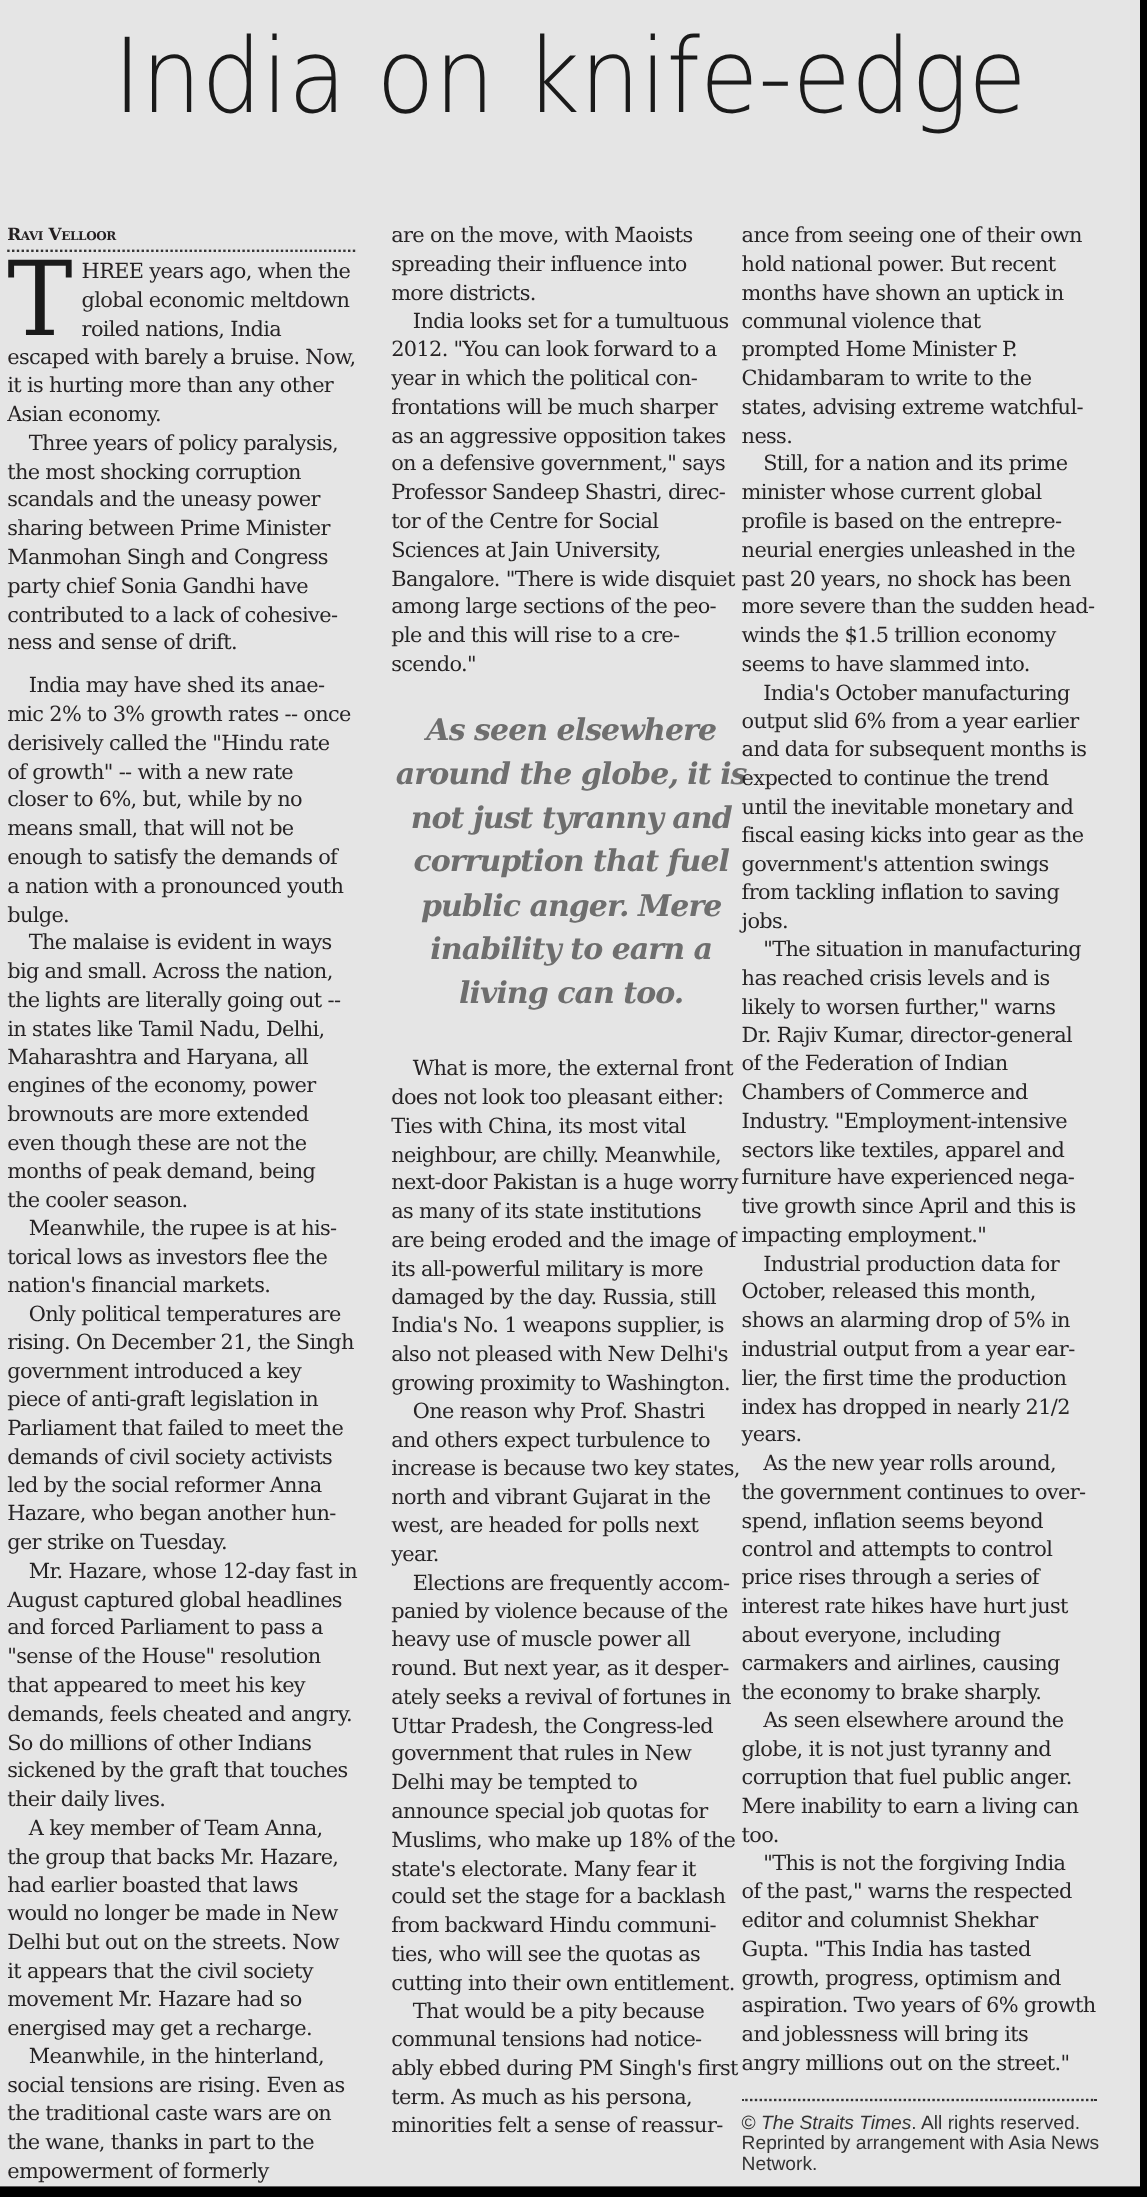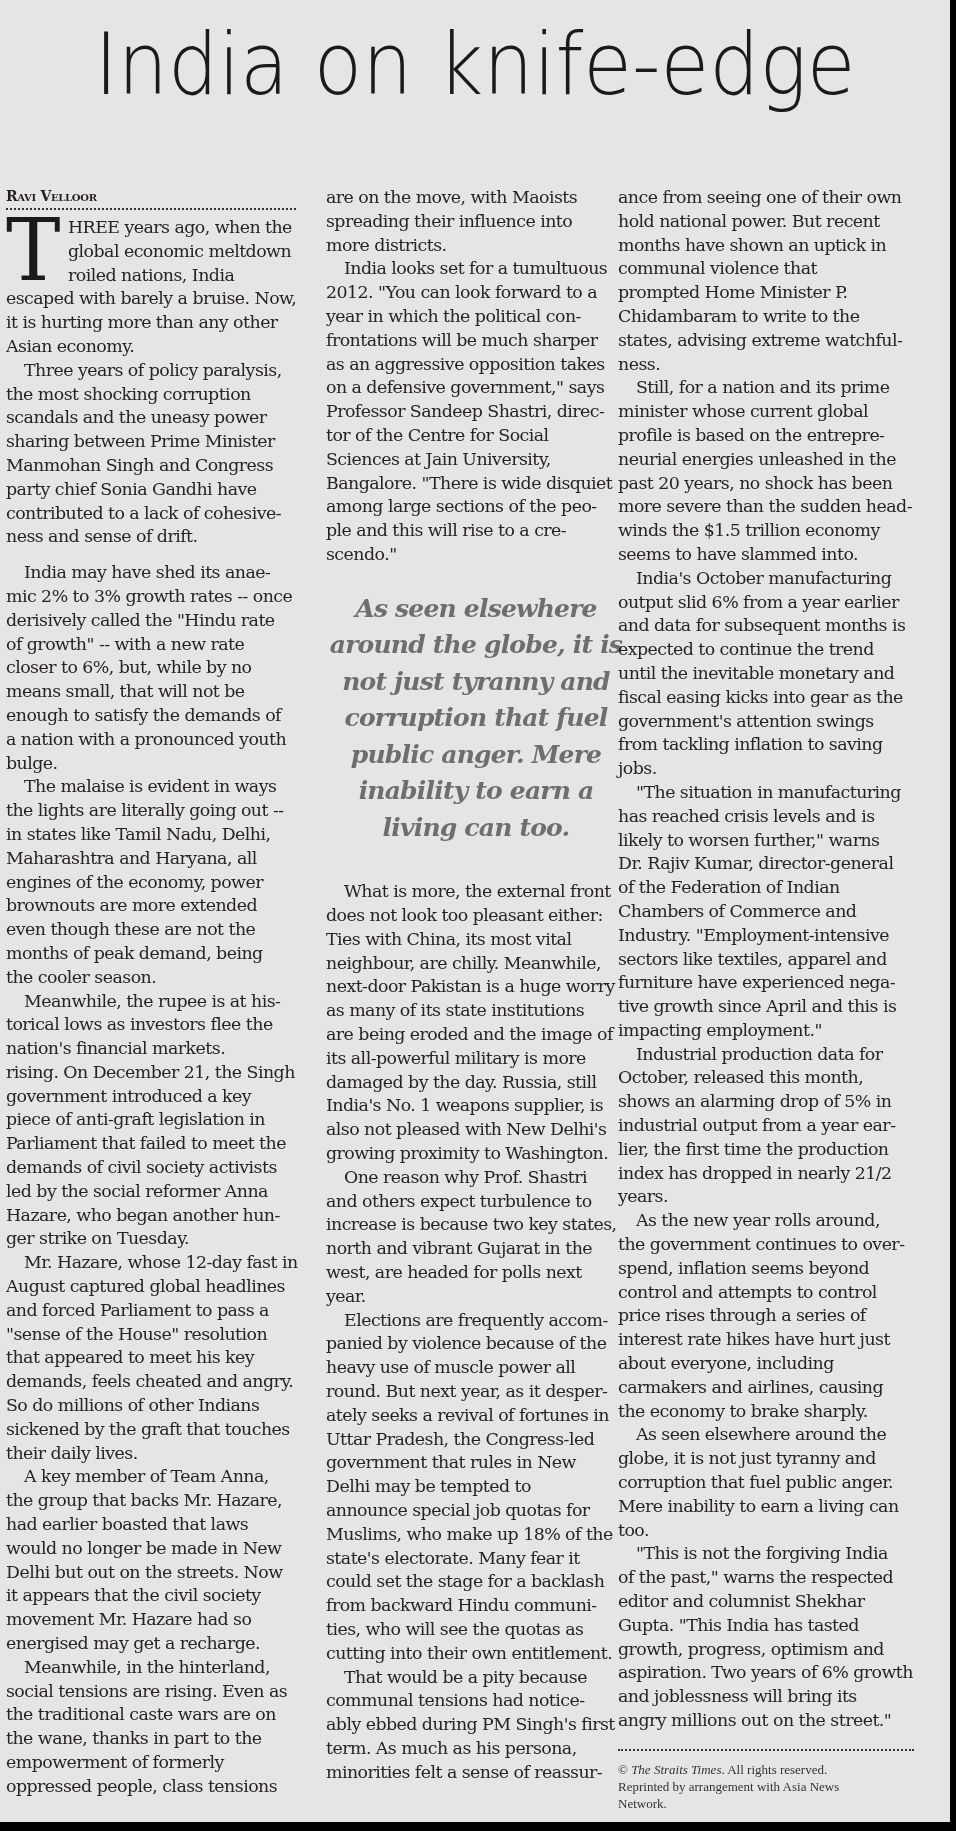--- a/index.html
+++ b/index.html
@@ -88,22 +88,22 @@
       color: #6e6e6e;
       letter-spacing: -0.8px;
     }
     .pullquote .line { letter-spacing: -0.8px; }
     .footer-dots {
       border-bottom: 2px dotted #333;
       width: 296px;
       margin: 16px 0 10px 0;
     }
     .credit {
-      font-family: Liberation Serif, serif;
-      font-size: 13px;
+      font-family: Liberation Sans, sans-serif;
+      font-size: 16px;
       line-height: 17px;
       color: #333;
     }
     .credit .pub { font-style: italic; }
   </style>
 </head>
 <body>
 
 <div class="page">
   <h1 class="headline">India on knife-edge</h1>
@@ -141,35 +141,37 @@
           <span class="line">derisively called the "Hindu rate</span>
           <span class="line">of growth" -- with a new rate</span>
           <span class="line">closer to 6%, but, while by no</span>
           <span class="line">means small, that will not be</span>
           <span class="line">enough to satisfy the demands of</span>
           <span class="line">a nation with a pronounced youth</span>
           <span class="line">bulge.</span>
         </p>
         <p>
           <span class="line" style="padding-left: 18px;">The malaise is evident in ways</span>
+          <span class="line">big and small. Across the nation,</span>
           <span class="line">the lights are literally going out --</span>
           <span class="line">in states like Tamil Nadu, Delhi,</span>
           <span class="line">Maharashtra and Haryana, all</span>
           <span class="line">engines of the economy, power</span>
           <span class="line">brownouts are more extended</span>
           <span class="line">even though these are not the</span>
           <span class="line">months of peak demand, being</span>
           <span class="line">the cooler season.</span>
         </p>
         <p>
           <span class="line" style="padding-left: 18px;">Meanwhile, the rupee is at his-</span>
           <span class="line">torical lows as investors flee the</span>
           <span class="line">nation's financial markets.</span>
         </p>
         <p>
+          <span class="line" style="padding-left: 18px;">Only political temperatures are</span>
           <span class="line">rising. On December 21, the Singh</span>
           <span class="line">government introduced a key</span>
           <span class="line">piece of anti-graft legislation in</span>
           <span class="line">Parliament that failed to meet the</span>
           <span class="line">demands of civil society activists</span>
           <span class="line">led by the social reformer Anna</span>
           <span class="line">Hazare, who began another hun-</span>
           <span class="line">ger strike on Tuesday.</span>
         </p>
         <p>

